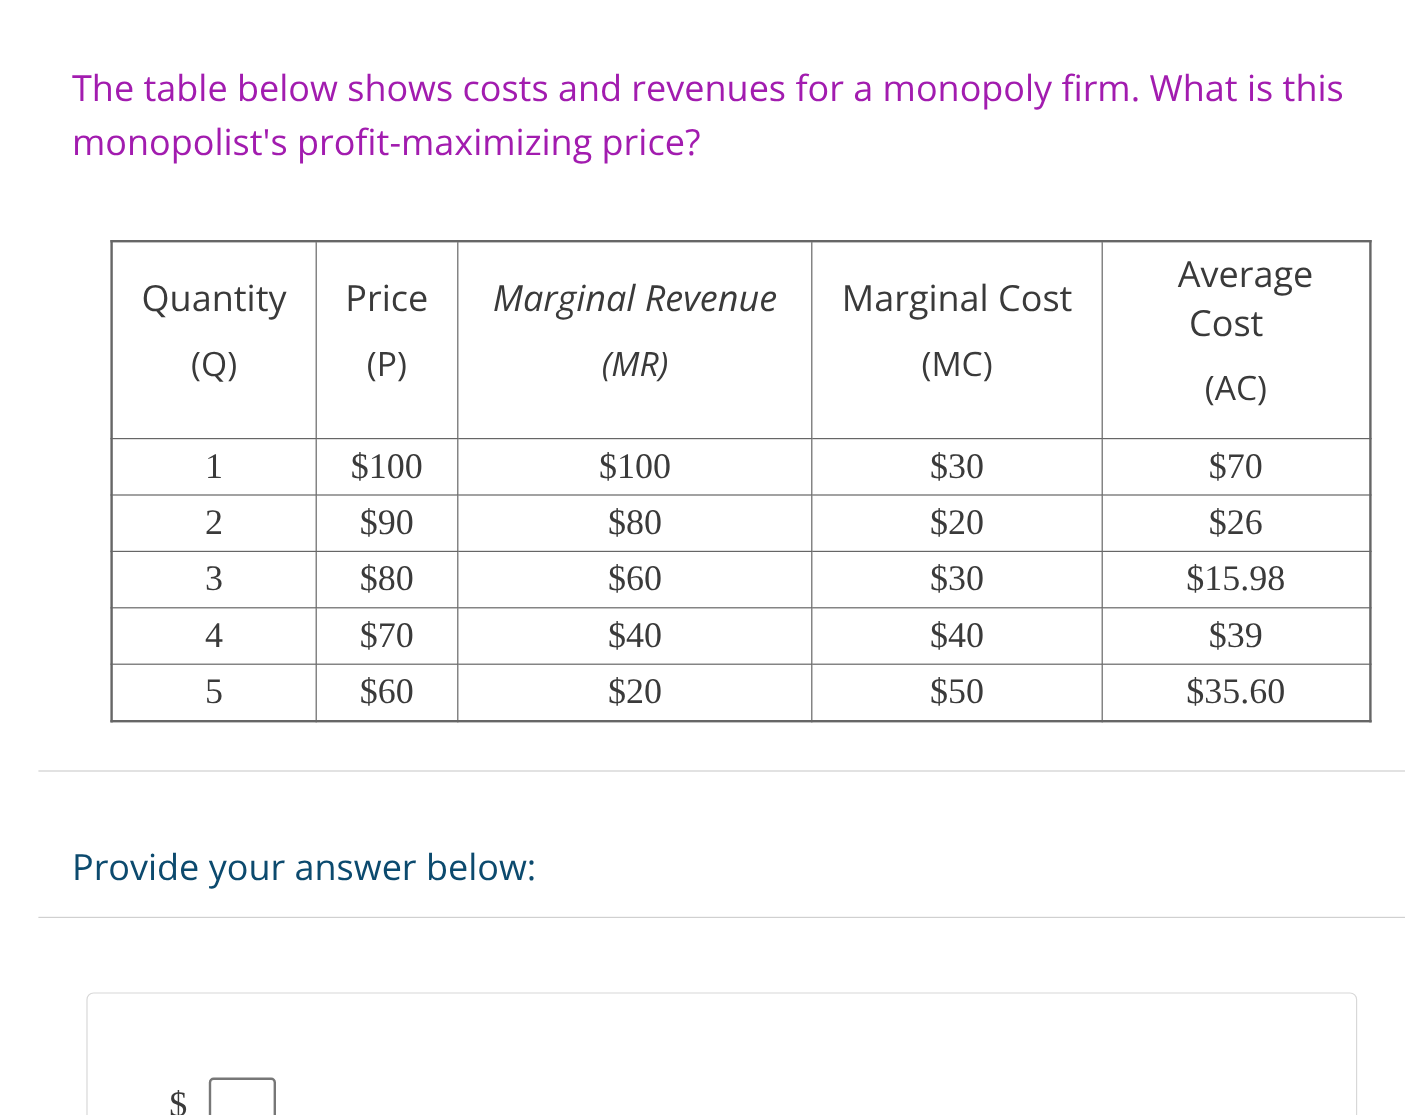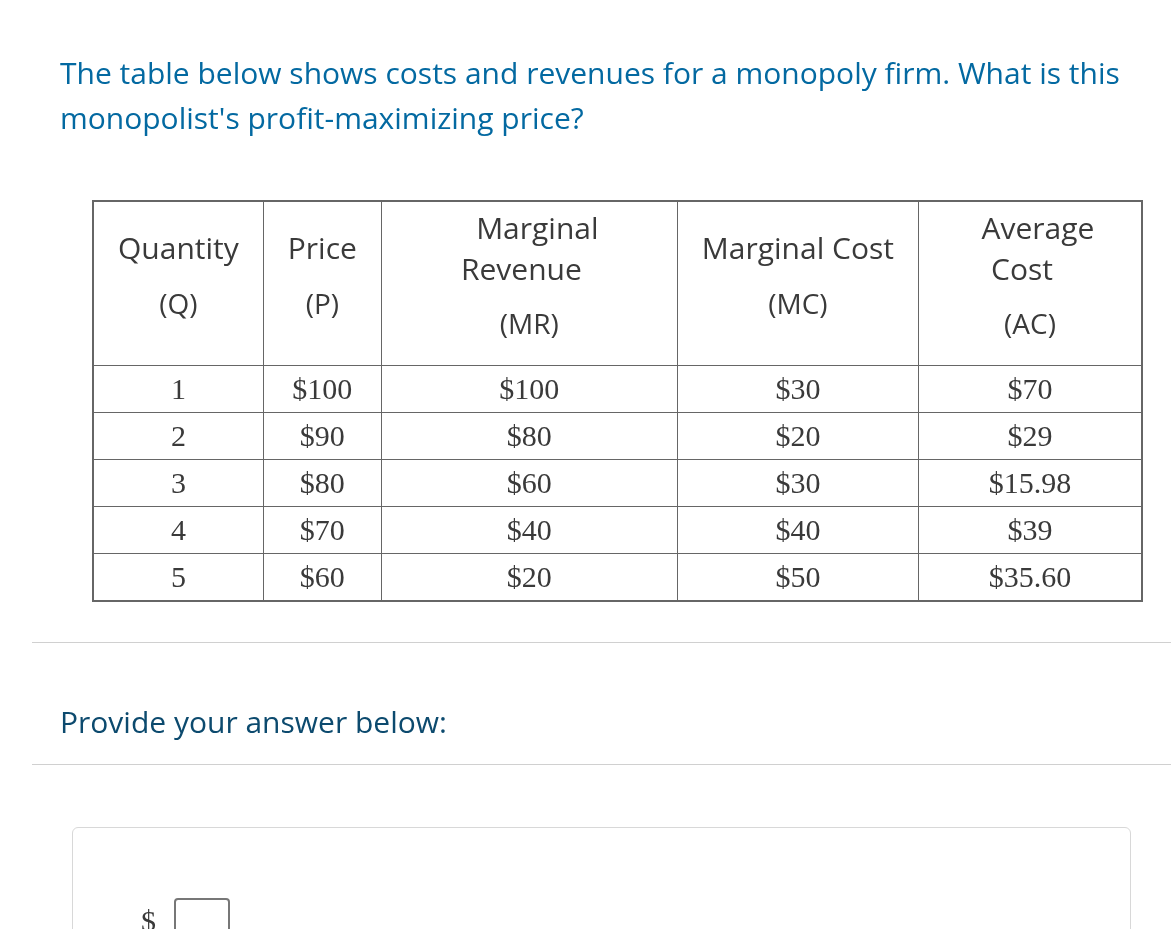--- a/index.html
+++ b/index.html
@@ -10,21 +10,21 @@
     body {
       font-family: 'Open Sans', -apple-system, BlinkMacSystemFont, 'Segoe UI', Arial, sans-serif;
       background: #ffffff;
       color: #4a4a4a;
       width: 1171px;
     }
     .question-text {
       font-size: 30px;
       line-height: 1.5;
       padding: 18px 28px 0 28px;
-      color: #0369a1;
+      color: #a21caf;
       font-weight: 400;
     }
     .table-wrapper {
       padding: 60px 28px 40px 60px;
     }
     table {
       border-collapse: collapse;
       border: 2px solid #666;
     }
     th, td {
@@ -44,21 +44,21 @@
       display: block;
       font-size: 28px;
     }
     td {
       font-size: 30px;
       padding: 6px 10px;
       font-family: 'Times New Roman', Times, serif;
     }
     .col-q { width: 165px; }
     .col-p { width: 110px; }
-    .col-mr { width: 335px; }
+    .col-mr { width: 335px; font-style: italic; }
     .col-mc { width: 265px; }
     .col-ac { width: 245px; }
     .section-divider {
       border: none;
       border-top: 1px solid #d0d0d0;
       margin: 0;
     }
     .prompt-label {
       font-size: 30px;
       padding: 26px 28px 22px 28px;
@@ -129,21 +129,21 @@
         <td>$100</td>
         <td>$100</td>
         <td>$30</td>
         <td>$70</td>
       </tr>
       <tr>
         <td>2</td>
         <td>$90</td>
         <td>$80</td>
         <td>$20</td>
-        <td>$29</td>
+        <td>$26</td>
       </tr>
       <tr>
         <td>3</td>
         <td>$80</td>
         <td>$60</td>
         <td>$30</td>
         <td>$15.98</td>
       </tr>
       <tr>
         <td>4</td>

